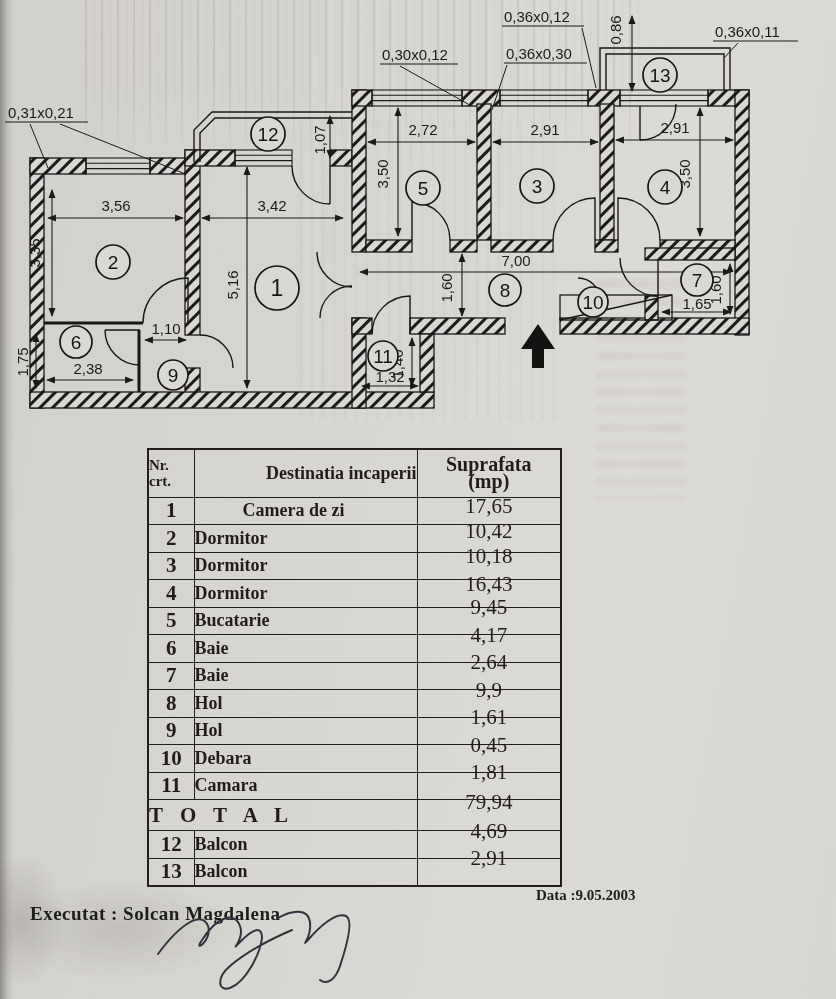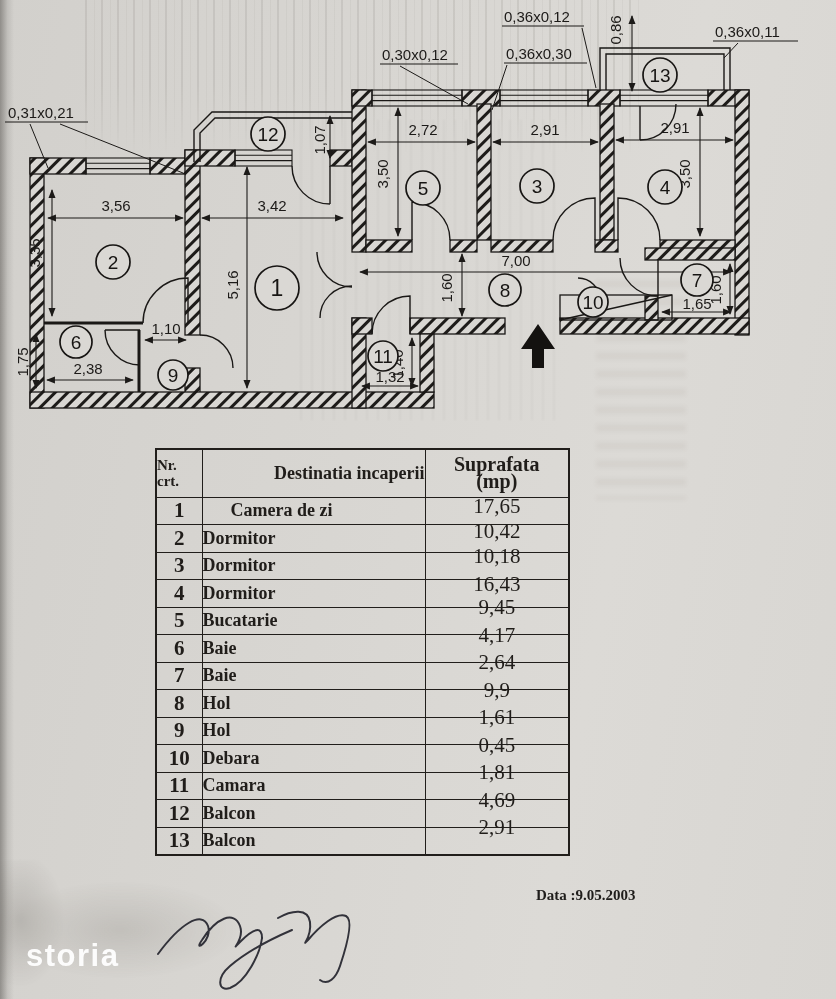--- a/index.html
+++ b/index.html
@@ -23,21 +23,21 @@
   .bleed-right{position:absolute;right:150px;top:280px;width:90px;height:220px;opacity:.10;filter:blur(2px);
     background:repeating-linear-gradient(180deg,rgba(90,70,60,.5) 0 8px,transparent 8px 18px);pointer-events:none;}
 
   svg text{font-family:"Liberation Sans", sans-serif;}
   .dt{font-size:15px;fill:#1c1a18;}
   .lbl{font-size:15px;fill:#1c1a18;}
   .rn{font-size:19px;fill:#171513;}
   .rn-big{font-size:23px;fill:#171513;}
 
   
-  .tbl-wrap{position:absolute;left:147px;top:448px;margin-left:8px;}
+  .tbl-wrap{position:absolute;left:147px;top:448px;}
   table.rooms{border-collapse:collapse;table-layout:fixed;width:413px;
     font-family:"Liberation Serif", serif;color:#201d1a;}
   table.rooms td,table.rooms th{border:1.9px solid #211e1b;padding:0;overflow:visible;}
   table.rooms{border:2.6px solid #211e1b;}
   col.c1{width:46px;} col.c2{width:223px;} col.c3{width:144px;}
   tr.hd{height:48px;}
   tr.dr{height:27.5px;}
   tr.tr-total{height:31px;}
   th{font-weight:700;vertical-align:middle;}
   .hd-nr{font-size:15px;line-height:16px;text-align:left;padding-left:4px;}
@@ -272,21 +272,21 @@
               <div>crt.</div>
         </th>
         <th class="hd-dest">Destinatia incaperii</th>
         <th class="hd-sup">
           <div>Suprafata</div>
               <div>(mp)</div>
         </th>
       </tr>
       <tr class="dr s1">
             <td class="nr">1</td>
-            <td class="nm" style="padding-left:28px">Camera de zi</td>
+            <td class="nm" style="padding-left:48px">Camera de zi</td>
             <td class="ar"><span class="v">17,65</span></td>
           </tr>
       <tr class="dr s2">
             <td class="nr">2</td>
             <td class="nm">Dormitor</td>
             <td class="ar"><span class="v">10,42</span></td>
           </tr>
       <tr class="dr s3">
             <td class="nr">3</td>
             <td class="nm">Dormitor</td>
@@ -325,36 +325,40 @@
       <tr class="dr s4">
             <td class="nr">10</td>
             <td class="nm">Debara</td>
             <td class="ar"><span class="v">0,45</span></td>
           </tr>
       <tr class="dr s4">
             <td class="nr">11</td>
             <td class="nm">Camara</td>
             <td class="ar"><span class="v">1,81</span></td>
           </tr>
+      <tr class="tr-total s4">
+        <td class="total-lbl" colspan="2">T O T A L</td>
+        <td class="ar"><span class="v">79,94</span></td>
+      </tr>
       <tr class="dr s4">
             <td class="nr">12</td>
             <td class="nm">Balcon</td>
             <td class="ar"><span class="v">4,69</span></td>
           </tr>
       <tr class="dr s4">
             <td class="nr">13</td>
             <td class="nm">Balcon</td>
             <td class="ar"><span class="v">2,91</span></td>
           </tr>
     </tbody>
       </table>
   </div>
 
   <div class="dateline">Data :9.05.2003</div>
+  <div class="executat">Executat : Solcan Magdalena</div>
   <svg class="sig" width="220" height="100" viewBox="0 0 220 100">
     <g stroke="#32323a" stroke-width="2" fill="none" stroke-linecap="round">
       <path d="M8,58 C30,28 52,14 58,30 C63,44 42,58 52,44 C66,22 84,14 90,30 C95,44 78,58 90,46 C104,32 112,30 112,42"></path>
       <path d="M112,42 C110,58 96,86 80,92 C68,96 66,82 80,70 C100,53 128,40 142,34"></path>
       <path d="M128,22 C142,14 158,12 160,26 C162,42 150,52 158,44 C170,30 186,16 196,20 C204,24 196,52 190,70 C186,82 178,90 170,84"></path>
     </g>
   </svg>
-  <div class="storia">storia</div>
 </div>
 
 </body></html>

